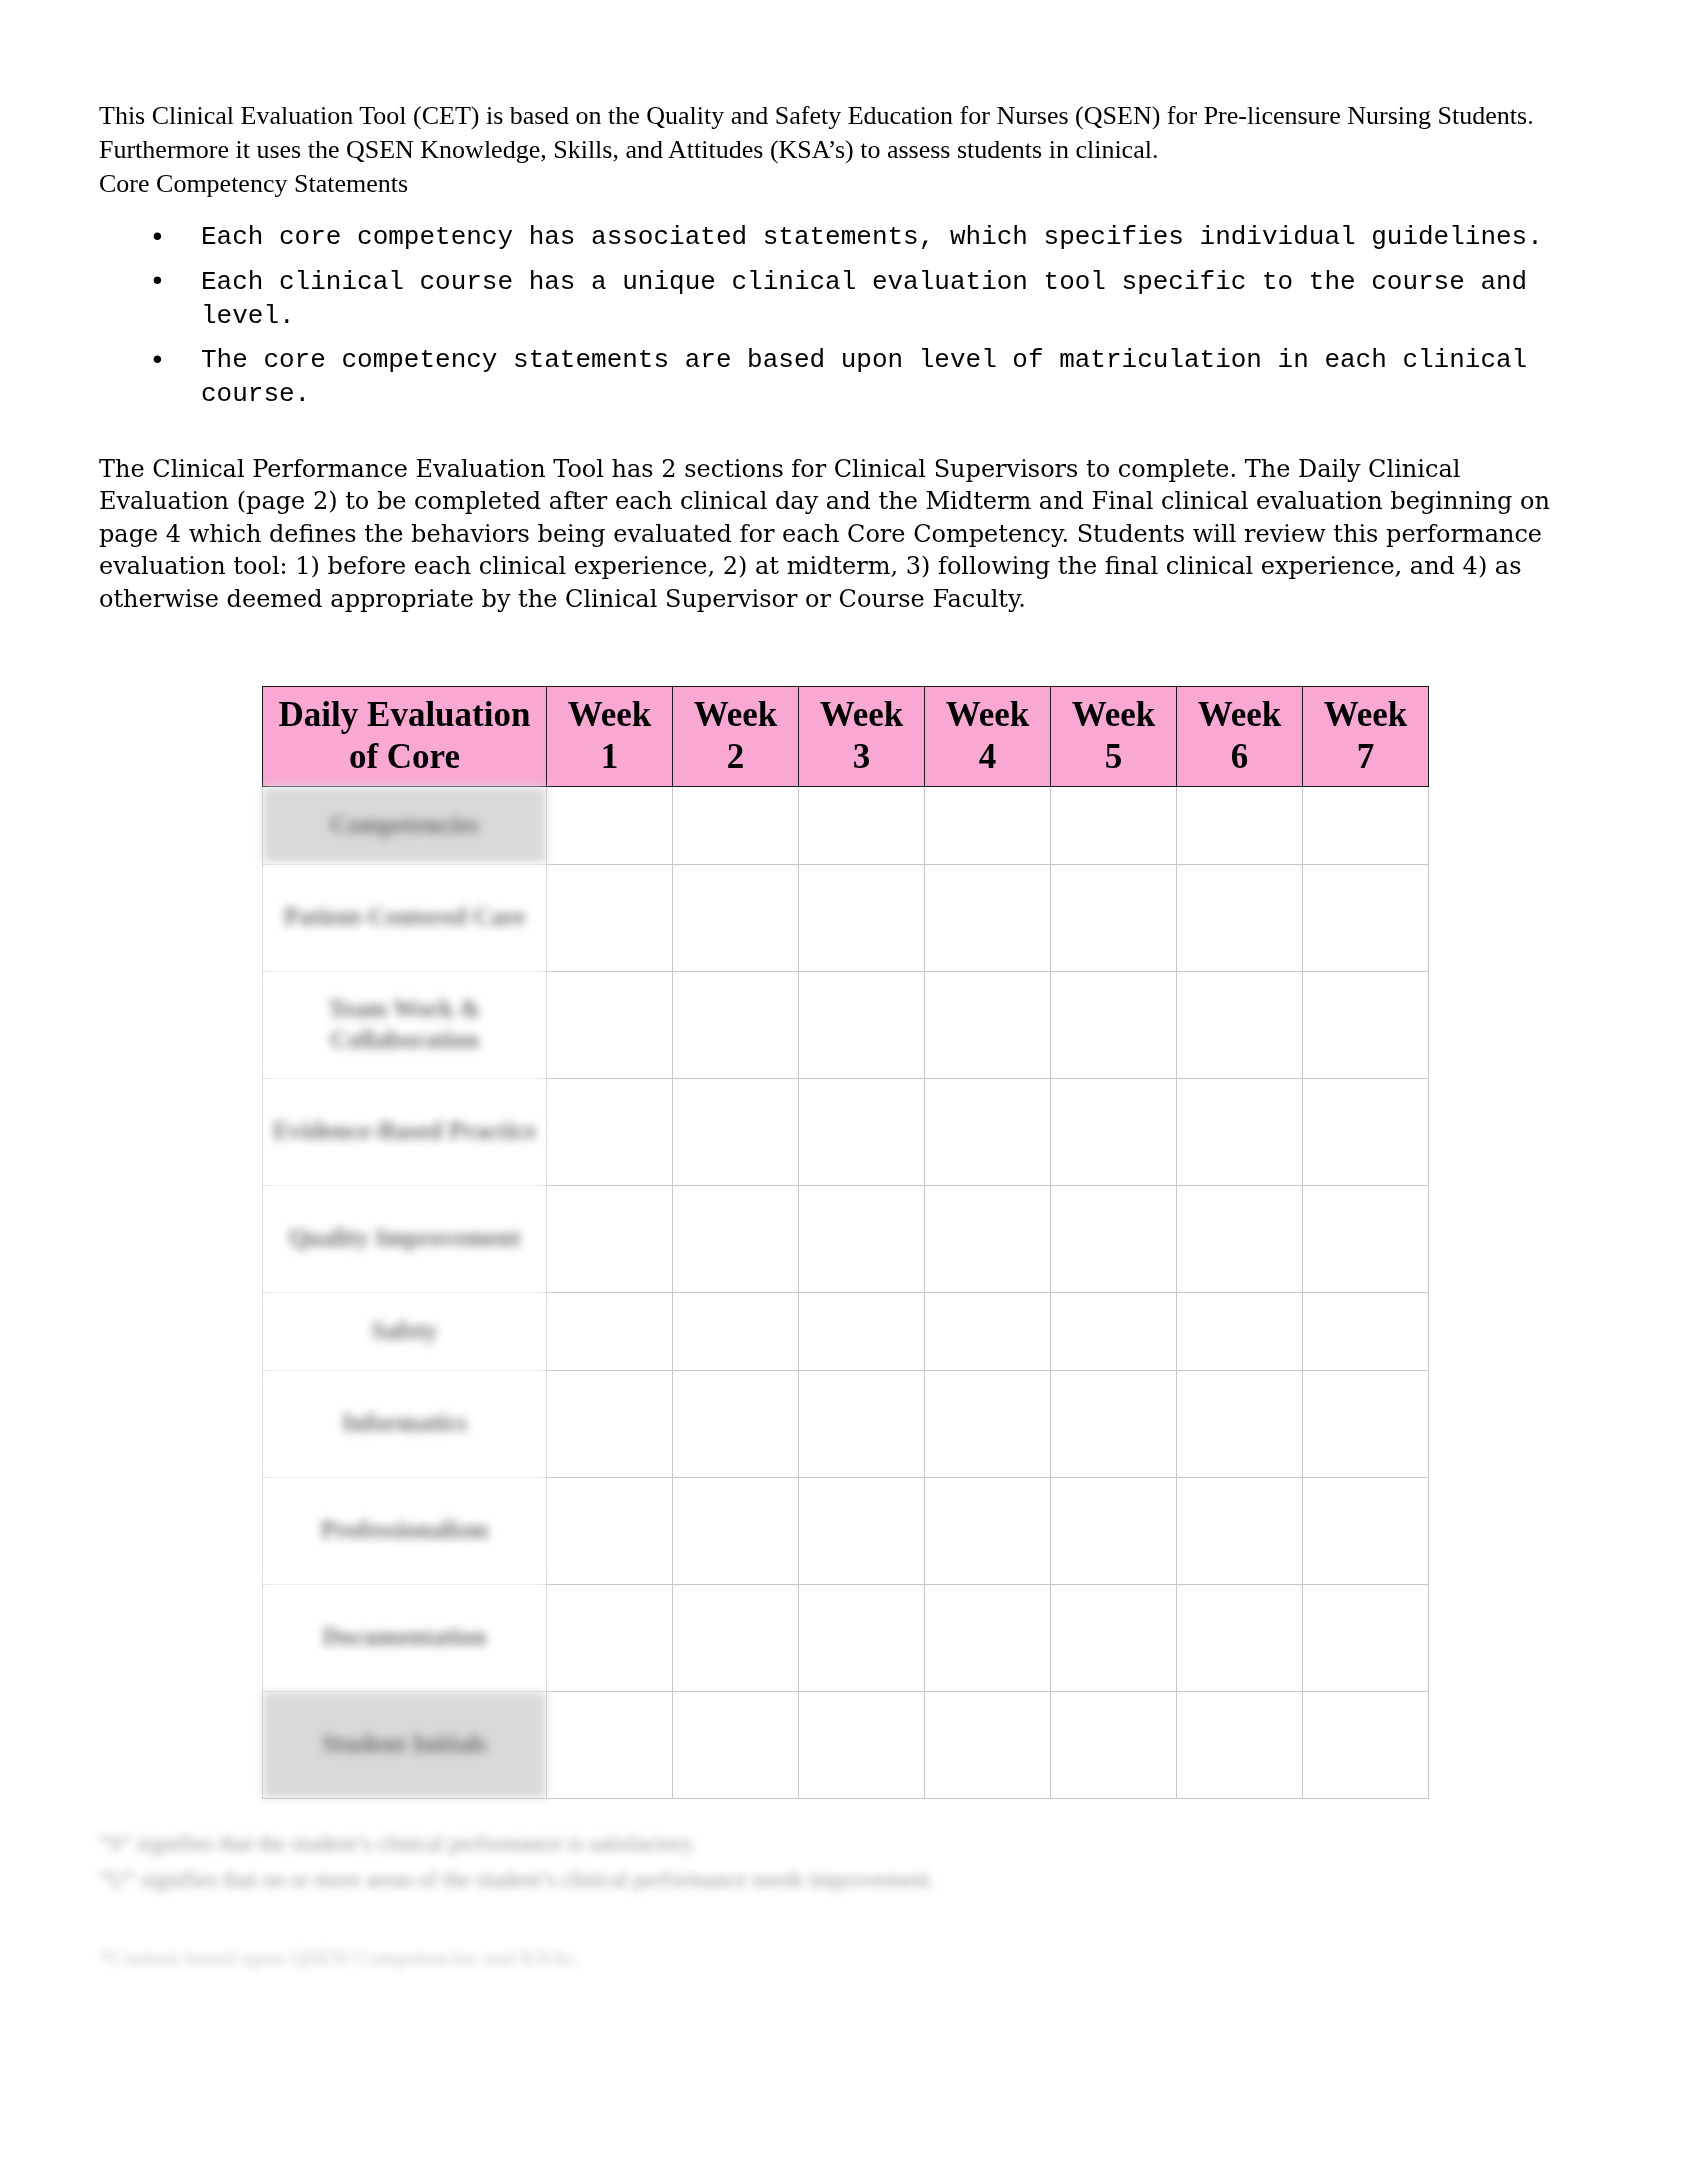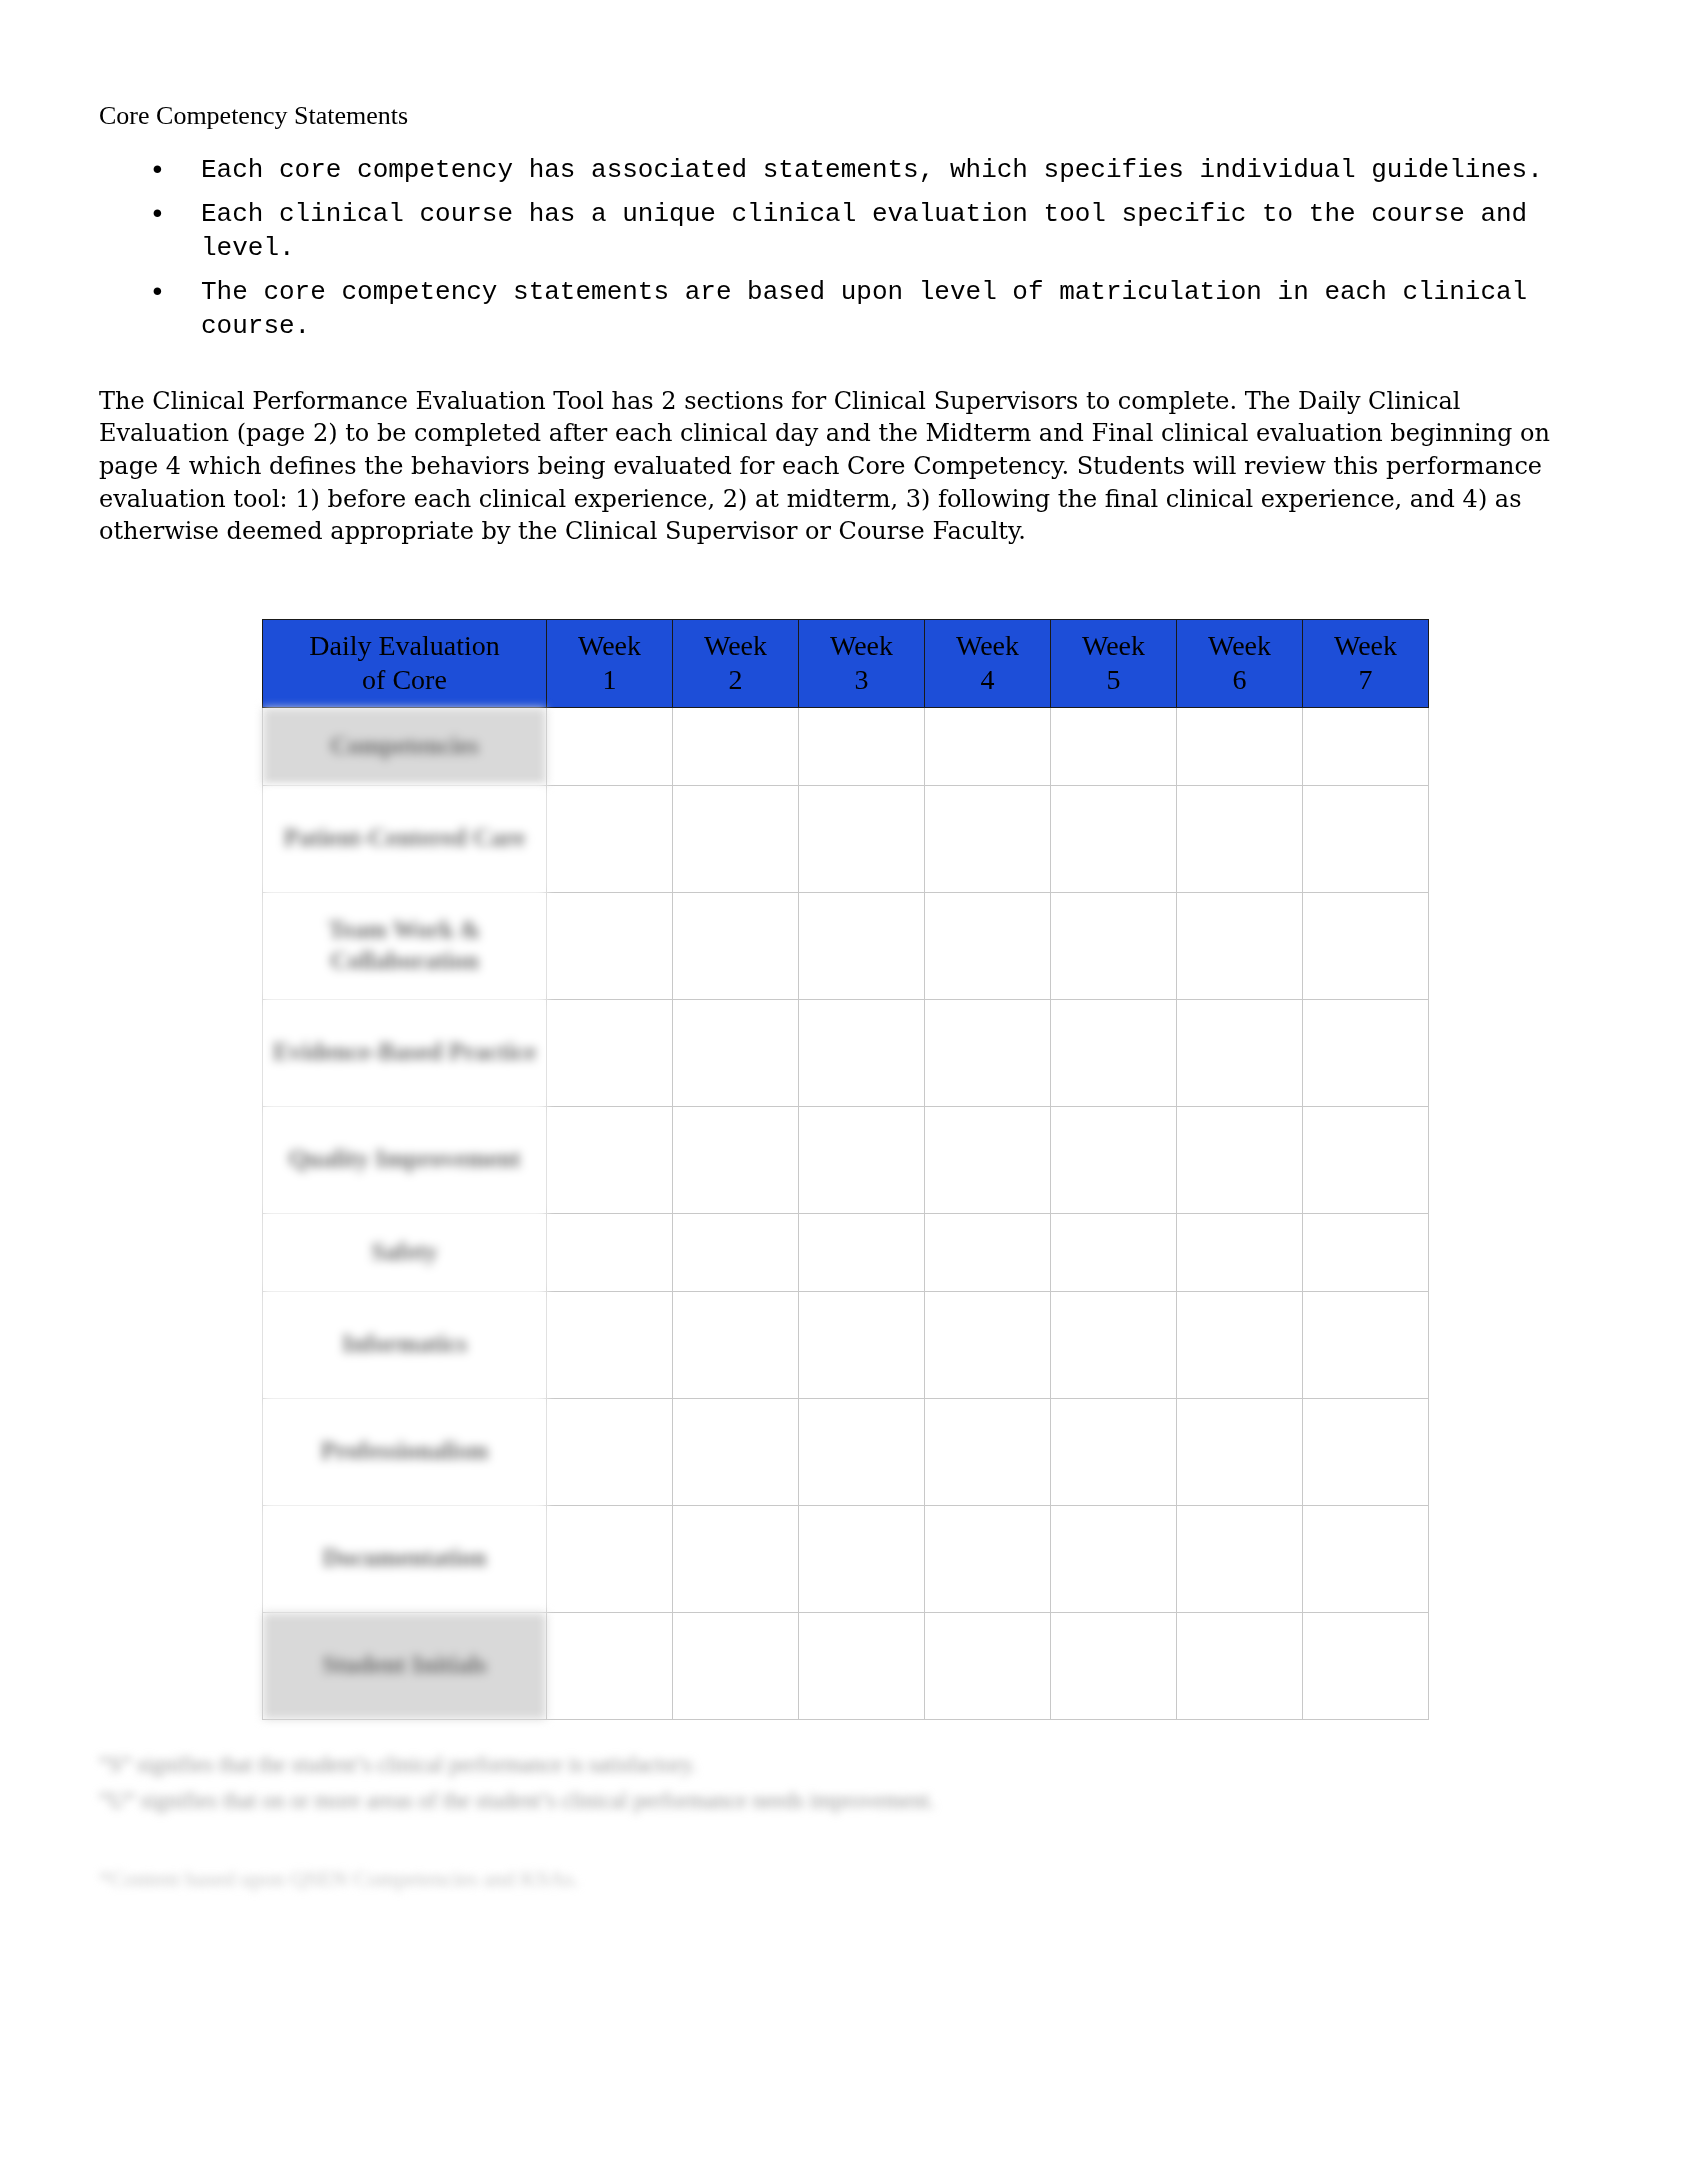--- a/index.html
+++ b/index.html
@@ -106,23 +106,23 @@
 
   table.cet th,
   table.cet td {
     border: 1.3px solid #2b2b2b;
     padding: 0;
     vertical-align: middle;
     text-align: center;
   }
 
   table.cet thead th {
-    background: #1d4ed8;
-    font-weight: normal;
-    font-size: 28px;
+    background: #f9a8d4;
+    font-weight: bold;
+    font-size: 35px;
     line-height: 1.22;
     height: 74px;
     padding: 6.6px 2.6px;
     border-color: #1a1a1a;
   }
   table.cet thead th .wk-line { display: block; }
 
   table.cet tbody td {
     height: 69px;
     background: #ffffff;
@@ -161,20 +161,21 @@
     color: #c4c4c4;
     filter: blur(4px);
     -webkit-filter: blur(4px);
   }
 </style>
 </head>
 <body>
 
 <div class="page">
 
+  <p class="intro">This Clinical Evaluation Tool (CET) is based on the Quality and Safety Education for Nurses (QSEN) for Pre-licensure Nursing Students. Furthermore it uses the QSEN Knowledge, Skills, and Attitudes (KSA’s) to assess students in clinical.</p>
 
   <p class="intro-line2">Core Competency Statements</p>
 
   <ul class="bullets">
     <li>Each core competency has associated statements, which specifies individual guidelines.</li>
     <li>Each clinical course has a unique clinical evaluation tool specific to the course and level.</li>
     <li>The core competency statements are based upon level of matriculation in each clinical course.</li>
   </ul>
 
 

